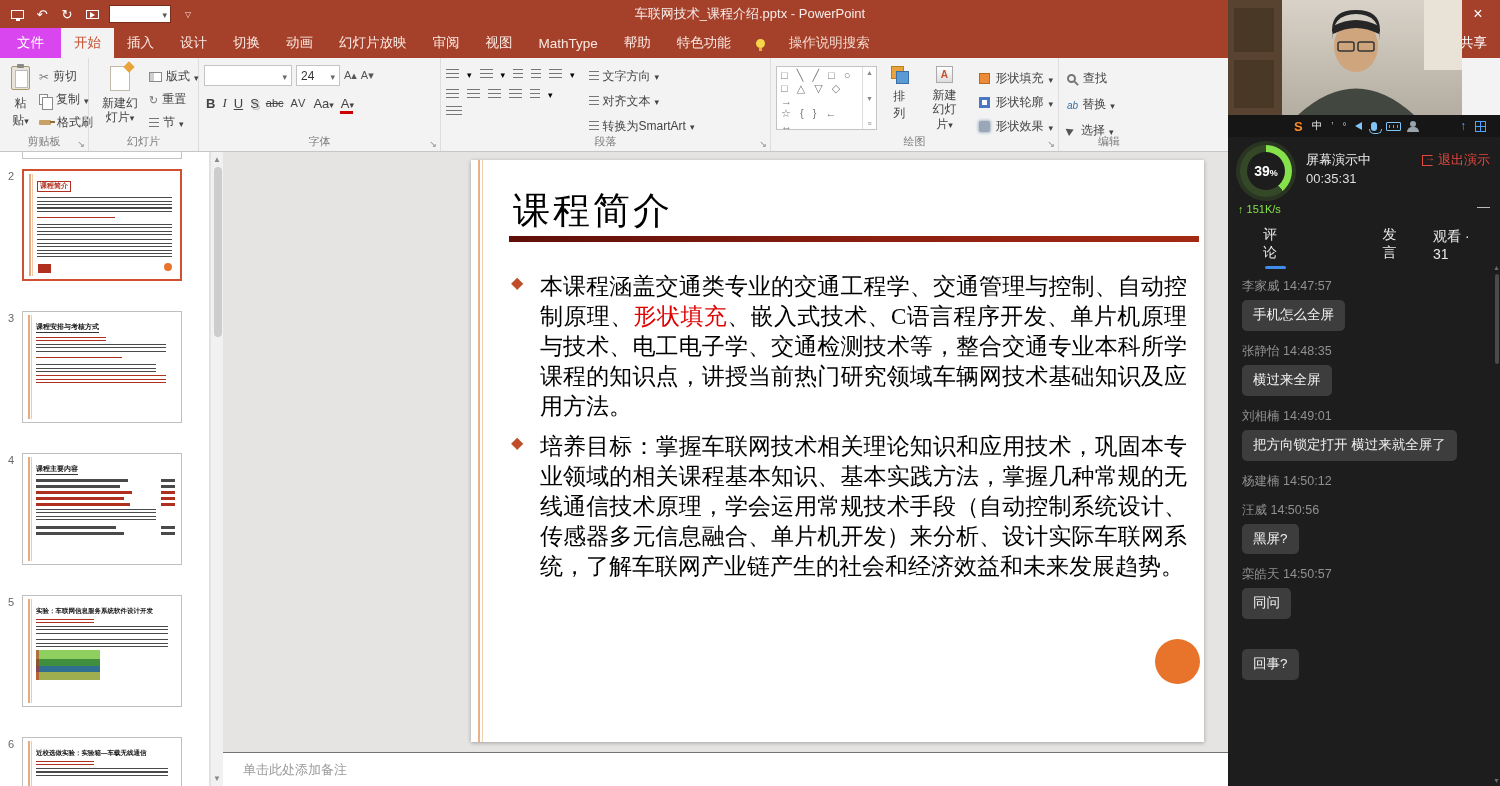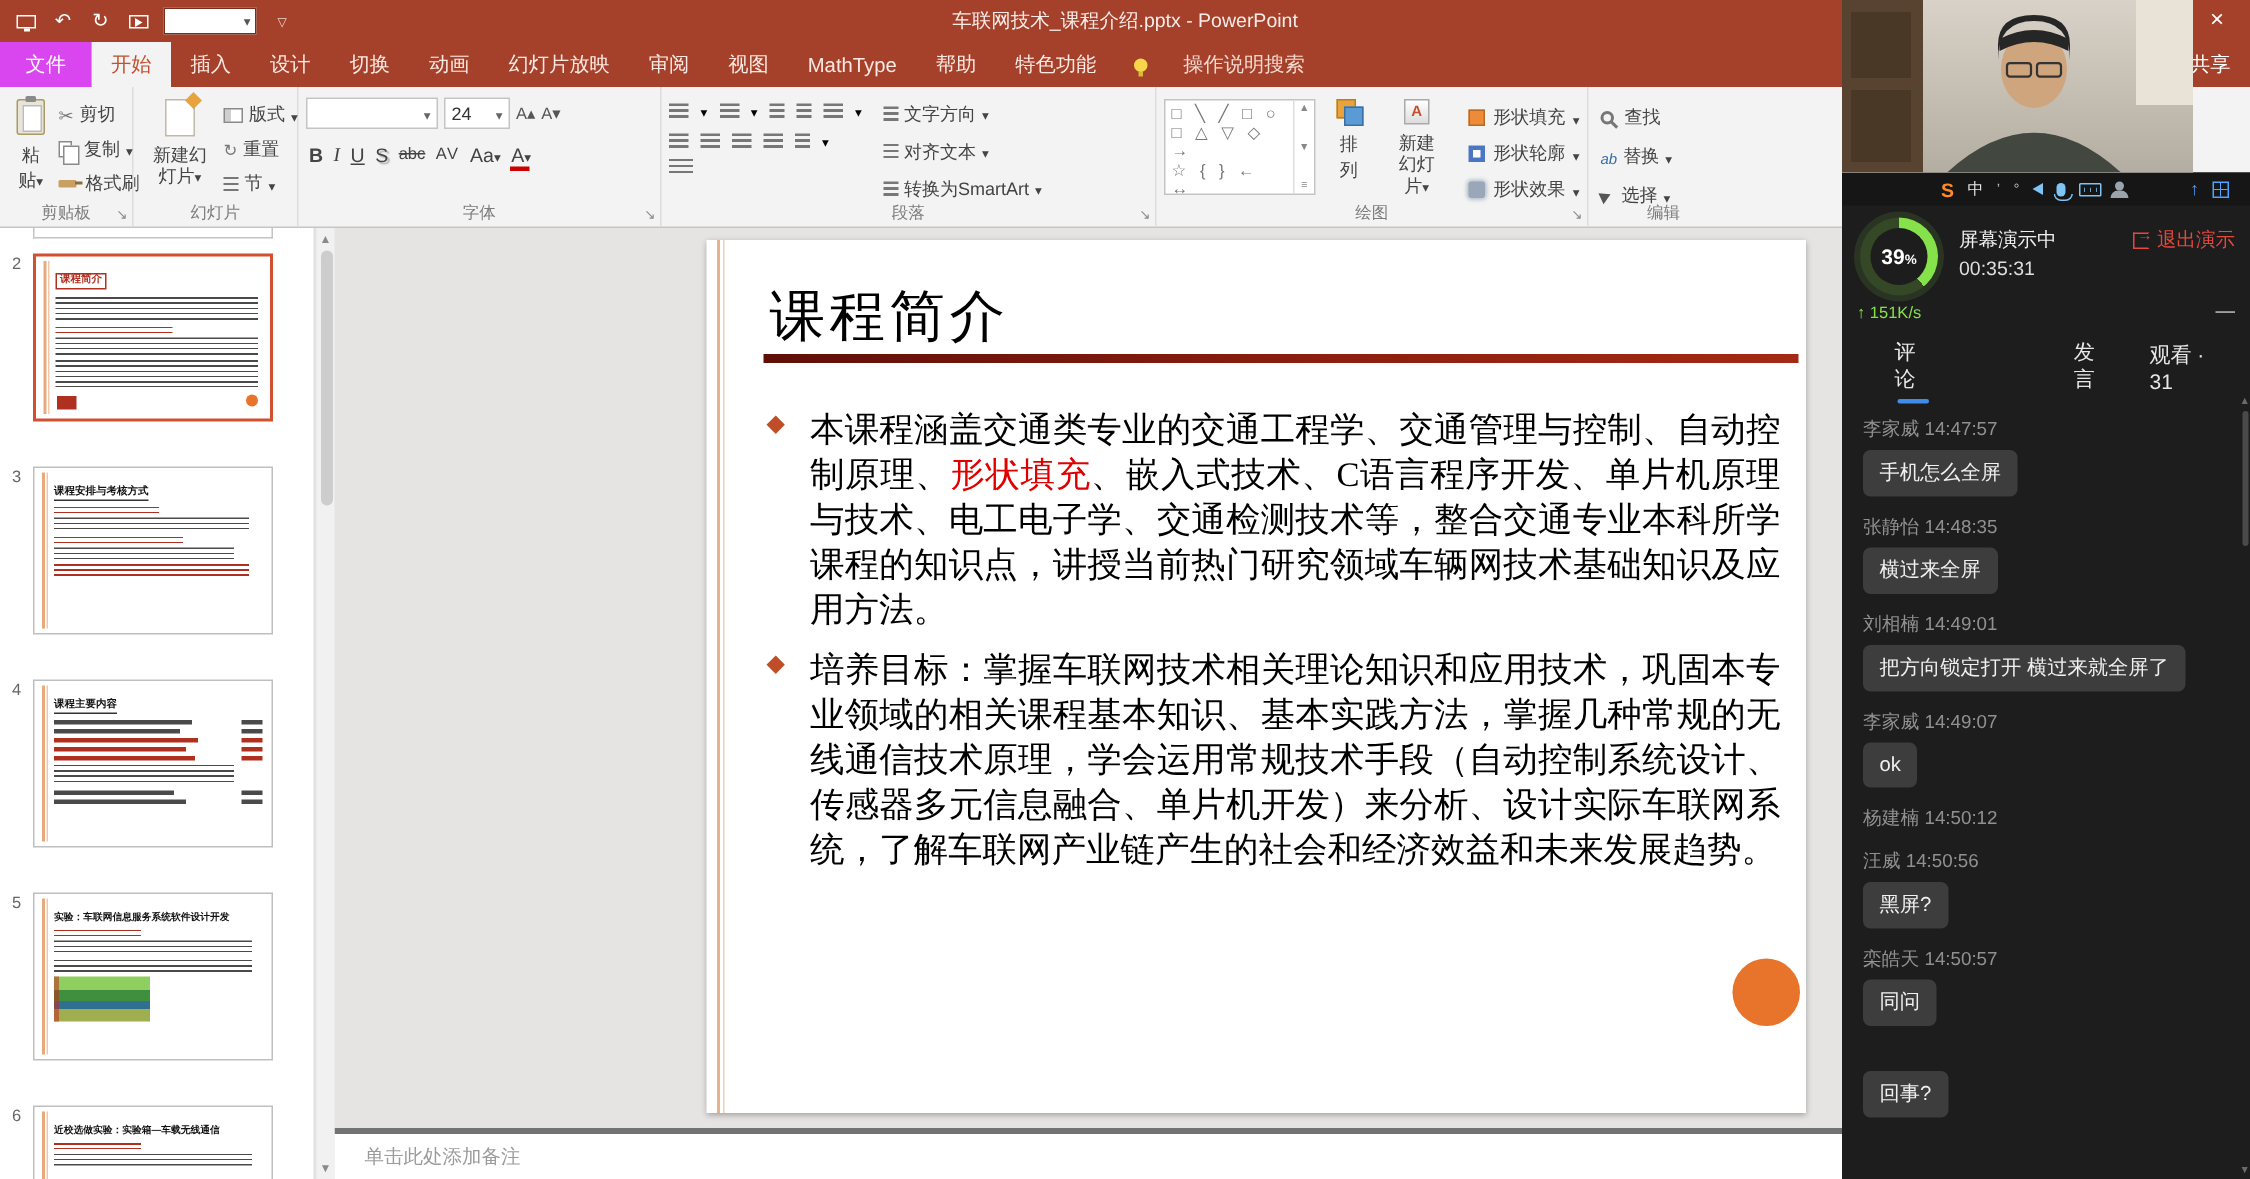--- a/index.html
+++ b/index.html
@@ -131,21 +131,21 @@
   .slide{position:absolute;left:248px;top:8px;width:733px;height:582px;background:#fff;box-shadow:0 1px 4px rgba(0,0,0,.3)}
   .s-acc{position:absolute;left:7px;top:0;bottom:0;width:2px;background:#e9b18a}
   .s-acc::after{content:"";position:absolute;left:4px;top:0;bottom:0;width:1px;background:#f2cfae}
   .s-title{position:absolute;left:42px;top:26px;font-family:"Liberation Serif","DejaVu Serif",serif;font-size:37px;color:#000;letter-spacing:3px}
   .s-rule{position:absolute;left:38px;top:76px;width:690px;height:6px;background:linear-gradient(90deg,#5f0f08,#8c1f10 55%,#a32a14)}
   .s-body{position:absolute;left:38px;top:112px;width:678px;font-family:"Liberation Serif","DejaVu Serif",serif;font-size:23px;line-height:1.3;color:#000;text-align:justify}
   .s-bullet{position:relative;padding-left:31px;margin-bottom:11px}
   .s-bullet::before{content:"◆";position:absolute;left:2px;top:1px;color:#BF4D28;font-size:16px}
   .s-red{color:#e00000}
   .s-circle{position:absolute;left:684px;top:479px;width:45px;height:45px;border-radius:50%;background:#E8742C}
-  .notes{height:34px;background:#fff;border-top:4px solid #737373;display:flex;align-items:center;padding-left:20px;font-size:13px;color:#9b9b9b}
+  .notes{height:34px;background:#fff;border-top:1px solid #737373;display:flex;align-items:center;padding-left:20px;font-size:13px;color:#9b9b9b}
 
   
   .webcam{position:absolute;left:1228px;top:0;width:234px;height:115px;z-index:21;overflow:hidden;background:#c7c1b7}
   .panel{position:absolute;left:1228px;top:115px;width:272px;height:671px;background:#1d1d1d;z-index:20}
   .ctrlrow{position:absolute;left:0;top:0;width:100%;height:22px;background:#161616;display:flex;align-items:center;gap:9px;padding:0 14px 0 66px}
   .ci{display:inline-flex;align-items:center;justify-content:center;height:14px}
   .ci-s{color:#ff8a2a;font-weight:bold;font-size:13px}
   .ci-zh{color:#e8e8e8;font-size:10.5px}
   .ci-mark{color:#bbb;font-size:10px}
   .i-spk{width:0;height:0;border-top:4px solid transparent;border-bottom:4px solid transparent;border-right:7px solid #7fc4f4}
@@ -626,24 +626,20 @@
       </div>
       <div class="msg">
         <div class="mname"><span>张静怡</span> <span>14:48:35</span></div>
         <div class="mbubble">横过来全屏</div>
       </div>
       <div class="msg">
         <div class="mname"><span>刘相楠</span> <span>14:49:01</span></div>
         <div class="mbubble">把方向锁定打开 横过来就全屏了</div>
       </div>
       <div class="msg">
-        <div class="mname"><span>李家威</span> <span>14:49:07</span></div>
-        <div class="mbubble">ok</div>
-      </div>
-      <div class="msg">
         <div class="mname"><span>杨建楠</span> <span>14:50:12</span></div>
       </div>
       <div class="msg">
         <div class="mname"><span>汪威</span> <span>14:50:56</span></div>
         <div class="mbubble">黑屏?</div>
       </div>
       <div class="msg">
         <div class="mname"><span>栾皓天</span> <span>14:50:57</span></div>
         <div class="mbubble">同问</div>
       </div>

